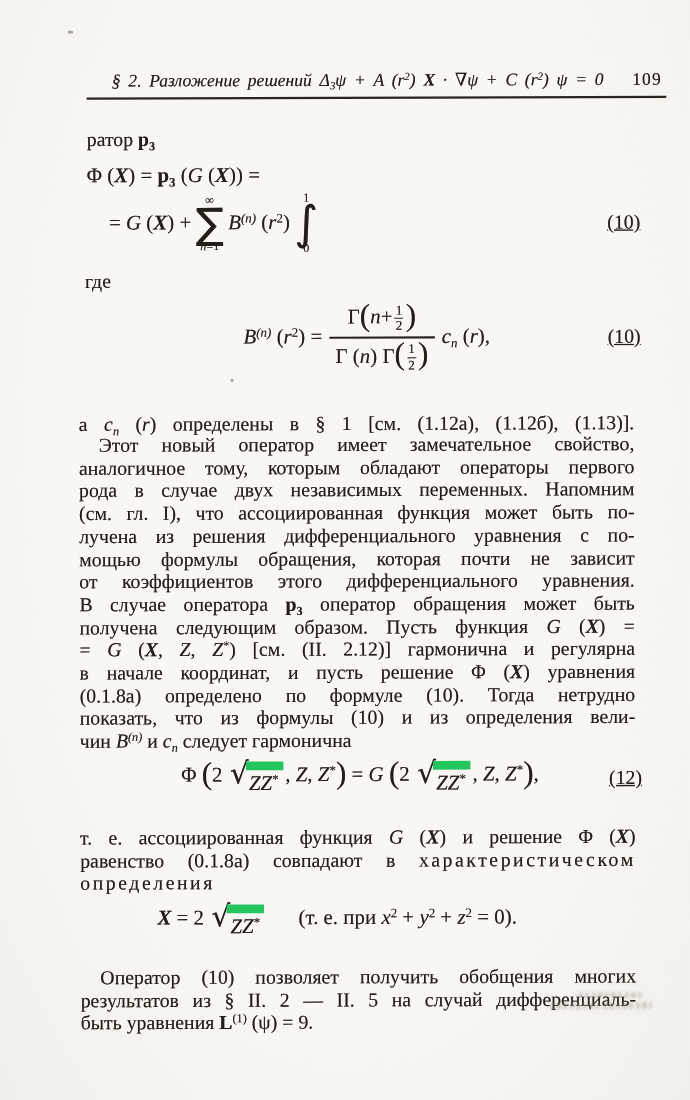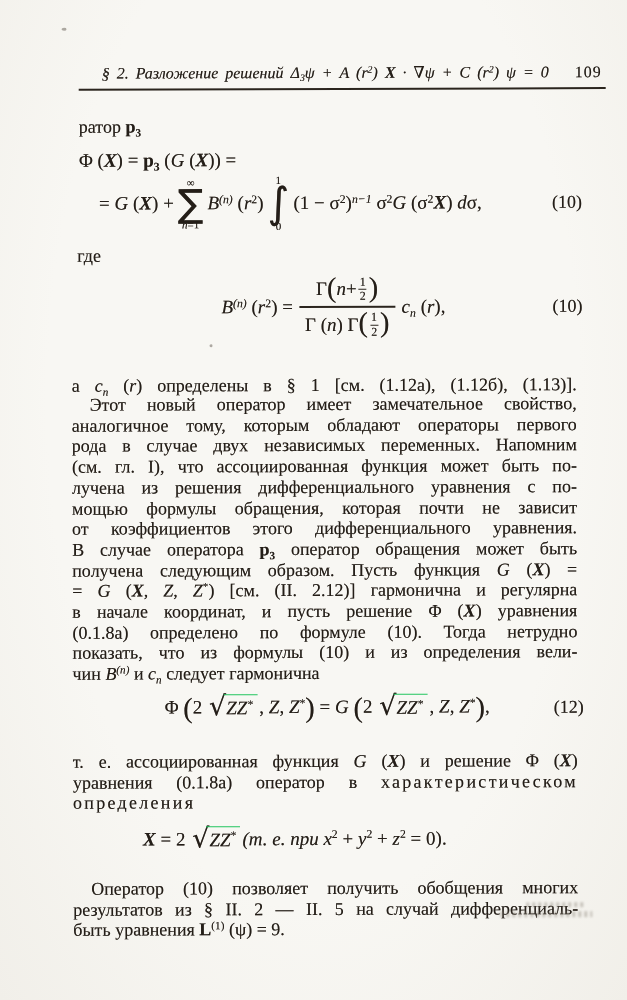--- a/index.html
+++ b/index.html
@@ -16,44 +16,44 @@
   .line{text-align:justify;text-align-last:justify;white-space:normal;}
   .line.last{text-align-last:left;}
   .noj{text-align:left;text-align-last:left;}
   .it{font-style:italic;}
   .b{font-weight:bold;}
   .bi{font-weight:bold;font-style:italic;}
   .sp{letter-spacing:2.3px;}
   .sup{font-size:0.62em;position:relative;top:-0.55em;line-height:0;}
   .sub{font-size:0.62em;position:relative;top:0.34em;line-height:0;}
   .bigp{font-size:1.5em;font-weight:400;vertical-align:middle;line-height:0.9;position:relative;top:-0.05em;}
-  .gap{margin-left:0;font-style:italic;}
+  .gap{margin-left:29px;}
 
   
   .runhead{position:absolute;left:103px;right:24px;top:63px;display:flex;align-items:baseline;
     font-size:16px;font-style:italic;word-spacing:3px;text-shadow:0 0 0.5px rgba(36,30,24,.6);}
   .rh-page{margin-left:auto;font-style:normal;letter-spacing:1px;}
   .hrule{position:absolute;left:80px;right:20px;top:88px;height:2px;background:#2b251e;}
 
   
   .eq{font-size:19px;text-shadow:0 0 0.5px rgba(36,30,24,.6);}
   .eqrow{display:flex;align-items:center;}
-  .eqnum{position:absolute;right:-6px;top:50%;transform:translateY(-50%);font-size:18px;}
+  .eqnum{position:absolute;right:-6px;top:50%;transform:translateY(-50%);font-size:18px;text-decoration:underline;}
   .bigop{display:inline-flex;flex-direction:column;align-items:center;margin:0 4px;line-height:1;}
   .lim{font-size:11px;line-height:1.1;letter-spacing:0;}
   .sum-op{font-size:38px;line-height:30px;font-family:"DejaVu Sans",sans-serif;}
   .int-op{font-size:42px;line-height:34px;font-family:"DejaVu Sans",sans-serif;}
   .frac{display:inline-flex;flex-direction:column;align-items:center;margin:0 6px;vertical-align:middle;}
   .frac .num{padding:0 6px 3px;display:inline-flex;align-items:center;}
   .frac .den{border-top:2px solid #2b251e;padding:3px 6px 0;display:inline-flex;align-items:center;}
   .sfrac{display:inline-flex;flex-direction:column;align-items:center;font-size:12px;line-height:1.05;vertical-align:middle;margin:0 2px;}
   .sfrac span:first-child{border-bottom:1.3px solid #2b251e;padding:0 1px 1px;}
   .sqrt{display:inline-flex;align-items:flex-start;margin:0 2px;vertical-align:-2px;}
   .rad{font-size:27px;line-height:23px;margin-right:-3px;font-family:"DejaVu Sans",sans-serif;}
-  .ovl{border-top:1px solid #22c55e;padding:2px 4px 0 3px;}
+  .ovl{border-top:8px solid #22c55e;padding:2px 4px 0 3px;}
 
   
   .bleed{position:absolute;filter:blur(1.3px);opacity:.45;background:repeating-linear-gradient(90deg,#8e887d 0 3px,transparent 3px 6px);}
   .speck{position:absolute;background:#6f685e;opacity:.55;border-radius:50%;}
 </style>
 </head>
 <body>
 
 <div class="sheet">
 
@@ -73,21 +73,20 @@
       <span class="lim">∞</span>
       <span class="sum-op">∑</span>
       <span class="lim"><span class="it">n</span><span>=1</span></span>
     </span>
     <span><span> </span><span class="it">B</span><span class="sup it">(n)</span><span> (</span><span class="it">r</span><span class="sup">2</span><span>) </span></span>
     <span class="bigop">
       <span class="lim">1</span>
       <span class="int-op">∫</span>
       <span class="lim">0</span>
     </span>
-    <span><span>(1 − σ</span><span class="sup">2</span><span>)</span><span class="sup it">n−1</span><span> σ</span><span class="sup">2</span><span class="it">G</span><span> (σ</span><span class="sup">2</span><span class="bi">X</span><span>) </span><span class="it">d</span><span>σ,</span></span>
     <span class="eqnum">(10)</span>
   </div>
 
   <div class="blk txt noj" style="top:245px;left:78px;">где</div>
 
   <div class="blk eq eqrow" style="top:265px;height:84px;padding-left:150px;">
     <span><span class="it">B</span><span class="sup it">(n)</span><span> (</span><span class="it">r</span><span class="sup">2</span><span>) = </span></span>
     <span class="frac">
       <span class="num">
           <span>Γ </span>
@@ -141,21 +140,21 @@
           <span class="ovl"><span class="it">ZZ</span><span class="sup">*</span></span>
         </span><span>, </span><span class="it">Z</span><span>, </span><span class="it">Z</span><span class="sup">*</span><span class="bigp">)</span><span> = </span><span class="it">G</span><span> </span><span class="bigp">(</span><span>2 </span><span class="sqrt">
           <span class="rad">√</span>
           <span class="ovl"><span class="it">ZZ</span><span class="sup">*</span></span>
         </span><span>, </span><span class="it">Z</span><span>, </span><span class="it">Z</span><span class="sup">*</span><span class="bigp">)</span><span>,</span></span>
     <span class="eqnum">(12)</span>
   </div>
 
   <div class="blk txt" style="top:751px;">
     <div class="line"><span>т. е. ассоциированная функция </span><span class="it">G</span><span> (</span><span class="bi">X</span><span>) и решение Φ (</span><span class="bi">X</span><span>)</span></div>
-    <div class="line"><span>уравнения (0.1.8а) оператор в </span><span class="sp">характеристическом</span></div>
+    <div class="line"><span>равенство (0.1.8а) совпадают в </span><span class="sp">характеристическом</span></div>
     <div class="line last"><span class="sp">определения</span></div>
   </div>
 
   <div class="blk eq eqrow" style="top:823px;height:30px;padding-left:70px;">
     <span><span class="bi">X</span><span> = 2 </span><span class="sqrt">
           <span class="rad">√</span>
           <span class="ovl"><span class="it">ZZ</span><span class="sup">*</span></span>
         </span><span class="gap">(т. е. при </span><span class="it">x</span><span class="sup">2</span><span> + </span><span class="it">y</span><span class="sup">2</span><span> + </span><span class="it">z</span><span class="sup">2</span><span> = 0).</span></span>
   </div>
 

